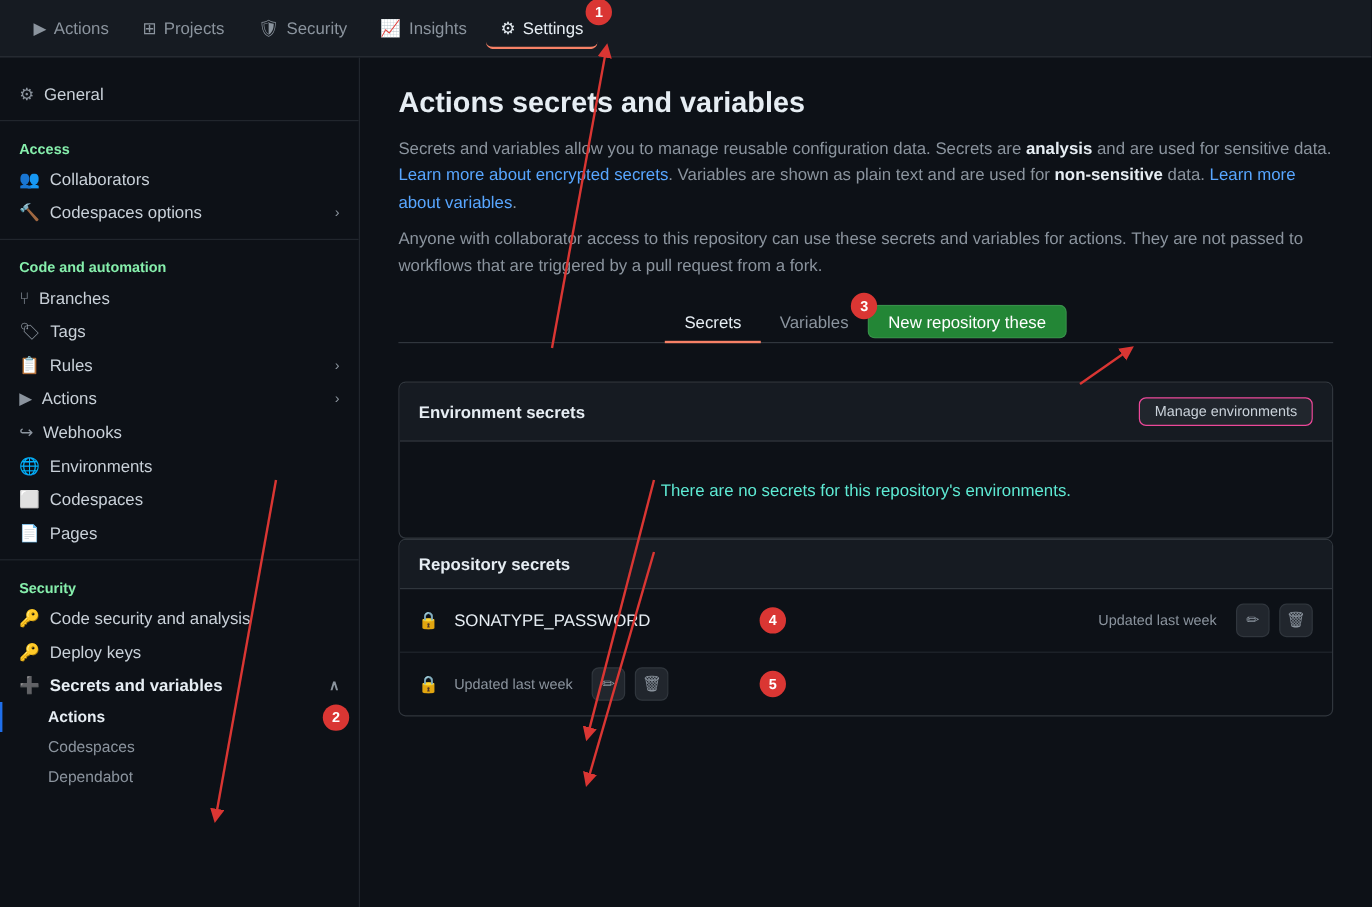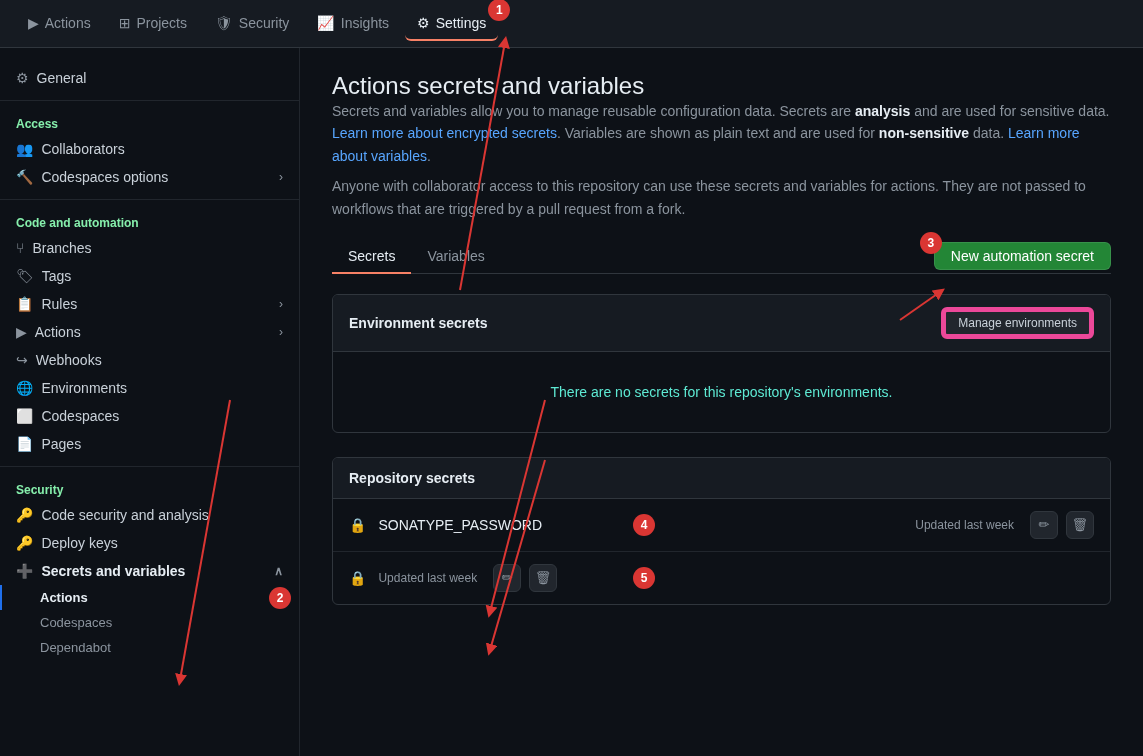--- a/index.html
+++ b/index.html
@@ -100,46 +100,46 @@
     
     .main-content {
       flex: 1;
       overflow-y: auto;
       padding: 24px 32px;
       background: #0d1117;
     }
 
     .page-title {
       font-size: 24px;
-      font-weight: 400;
-      color: #e6edf3;
-      margin-bottom: 0;
+      font-weight: 700;
+      color: #e6edf3;
+      margin-bottom: 12px;
     }
     .page-description {
       color: #8b949e;
       font-size: 14px;
       line-height: 1.6;
       margin-bottom: 8px;
     }
     .page-description strong { color: #e6edf3; }
     .page-description a { color: #58a6ff; text-decoration: none; }
     .page-description-2 {
       color: #8b949e;
       font-size: 14px;
       line-height: 1.6;
       margin-bottom: 20px;
     }
 
     
     .tabs-row {
       display: flex;
       align-items: center;
-      justify-content: space-between;
+      justify-content: center;
       border-bottom: 1px solid #30363d;
-      margin-bottom: 20px;
+      margin-bottom: 32px;
     }
     .tabs-left { display: flex; gap: 0; }
     .tab-item {
       padding: 8px 16px;
       color: #8b949e;
       cursor: pointer;
       font-size: 14px;
       border-bottom: 2px solid transparent;
       margin-bottom: -1px;
     }
@@ -156,40 +156,39 @@
       font-size: 14px;
       cursor: pointer;
       font-weight: 500;
       white-space: nowrap;
     }
 
     
     .secrets-section {
       border: 1px solid #30363d;
       border-radius: 6px;
-      margin-bottom: 24px;
       overflow: hidden;
     }
     .secrets-section-header {
       display: flex;
       align-items: center;
       justify-content: space-between;
       padding: 12px 16px;
       background: #161b22;
       border-bottom: 1px solid #30363d;
     }
     .secrets-section-title {
       font-size: 14px;
       font-weight: 600;
       color: #e6edf3;
     }
     .manage-btn {
       background: #21262d;
       color: #c9d1d9;
-      border: 5px solid #ec4899;
+      border: 1px solid #ec4899;
       border-radius: 6px;
       padding: 4px 12px;
       font-size: 12px;
       cursor: pointer;
     }
     .secrets-empty {
       padding: 32px 16px;
       text-align: center;
       color: #5eead4;
       font-size: 14px;
@@ -413,21 +412,21 @@
       <a href="#">Learn more about variables</a>.
     </p>
     <p class="page-description-2">Anyone with collaborator access to this repository can use these secrets and variables for actions. They are not passed to workflows that are triggered by a pull request from a fork.</p>
 
     <div class="tabs-row">
       <div class="tabs-left">
         <div class="tab-item active">Secrets</div>
         <div class="tab-item">Variables</div>
       </div>
       <div style="position:relative; display:inline-block;">
-        <button class="new-secret-btn">New automation secret</button>
+        <button class="new-secret-btn">New repository these</button>
         
         <span class="annotation" style="top:-10px; left:-14px;">3</span>
       </div>
     </div>
 
     <div class="secrets-section">
       <div class="secrets-section-header">
         <span class="secrets-section-title">Environment secrets</span>
         <button class="manage-btn">Manage environments</button>
       </div>

